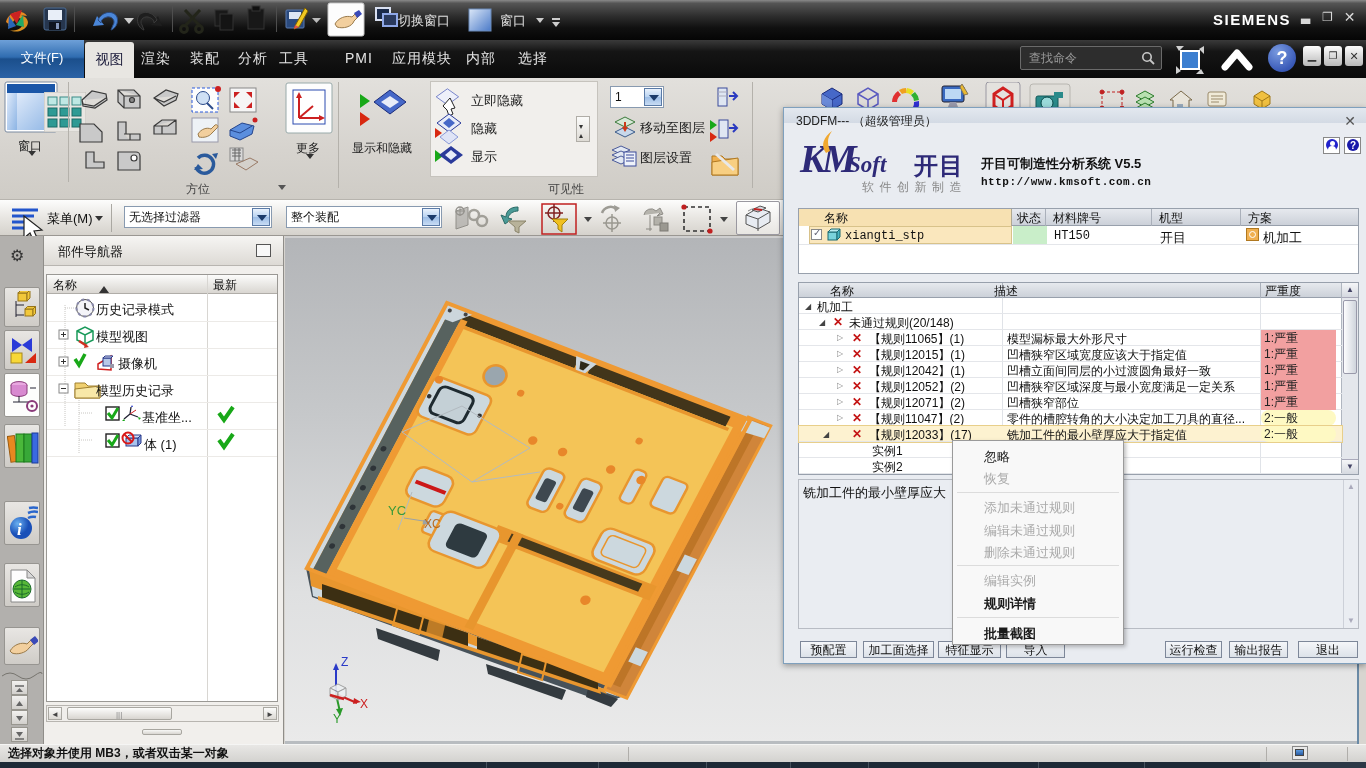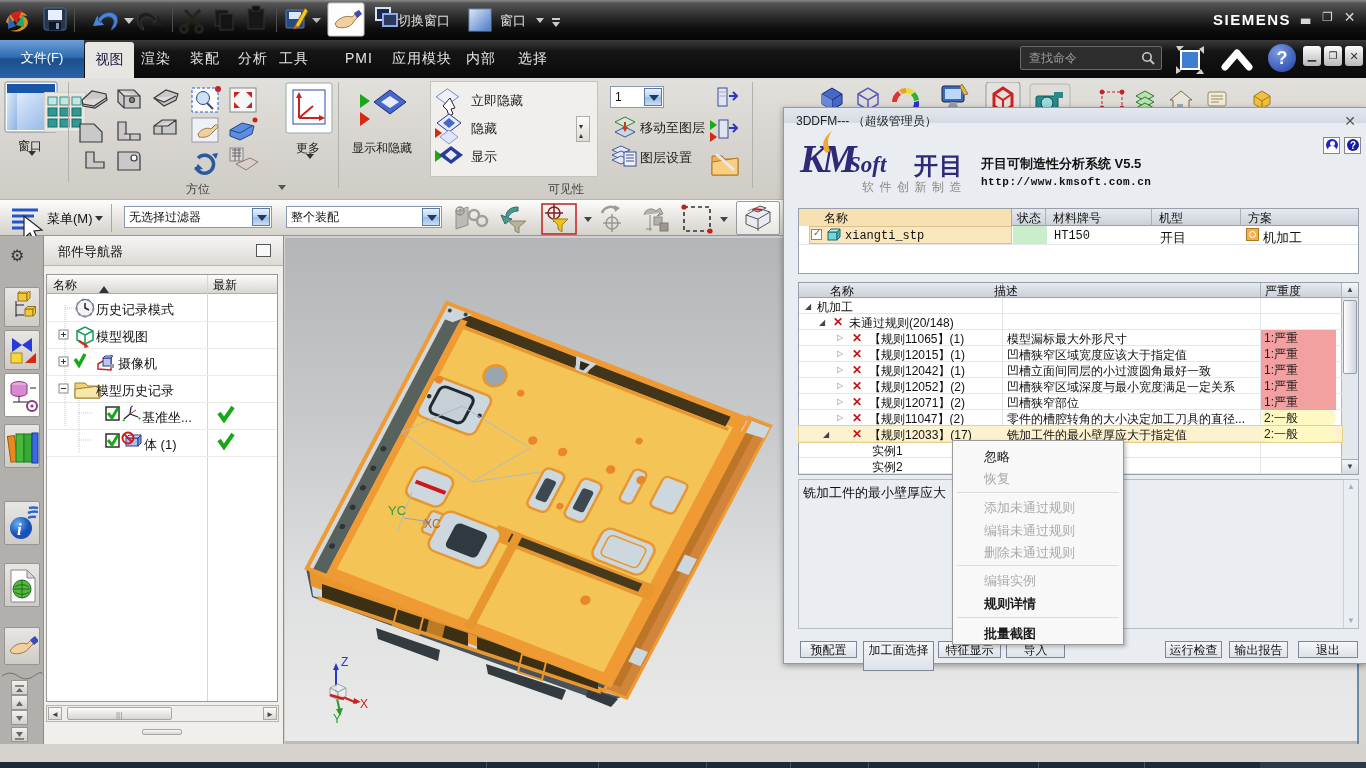--- a/index.html
+++ b/index.html
@@ -935,21 +935,21 @@
 
  <div class="abs" style="left:14px;top:371px;width:561px;height:150px;background:#eaedf2;border:1px solid #b8bcc4;">
   <div class="abs" style="left:4px;top:4px;font-size:13px;color:#111;">铣加工件的最小壁厚应大</div>
   <div class="abs" style="right:0;top:0;width:15px;height:100%;border-left:1px solid #ccd0d8;">
    <div class="abs" style="left:0;top:0;width:14px;height:14px;font-size:8px;color:#aab;text-align:center;line-height:13px;">▲</div>
    <div class="abs" style="left:0;bottom:0;width:14px;height:14px;font-size:8px;color:#aab;text-align:center;line-height:13px;">▼</div>
   </div>
  </div>
 
  <div class="abs btn" style="left:16px;top:533px;width:57px;height:17px;line-height:16px;">预配置</div>
- <div class="abs btn" style="left:79px;top:533px;width:71px;height:30px;line-height:16px;">加工面选择</div>
+ <div class="abs btn" style="left:79px;top:533px;width:71px;height:17px;line-height:16px;">加工面选择</div>
  <div class="abs btn" style="left:154px;top:533px;width:63px;height:17px;line-height:16px;">特征显示</div>
  <div class="abs btn" style="left:222px;top:533px;width:59px;height:17px;line-height:16px;">导入</div>
  <div class="abs btn" style="left:381px;top:533px;width:57px;height:17px;line-height:16px;">运行检查</div>
  <div class="abs btn" style="left:445px;top:533px;width:59px;height:17px;line-height:16px;">输出报告</div>
  <div class="abs btn" style="left:514px;top:533px;width:60px;height:17px;line-height:16px;">退出</div>
 </div>
 
 <div class="abs" id="cmenu">
  <div class="abs mi" style="top:7px;">忽略</div>
  <div class="abs mid" style="top:29px;">恢复</div>
@@ -957,20 +957,29 @@
  <div class="abs mid" style="top:58px;">添加未通过规则</div>
  <div class="abs mid" style="top:81px;">编辑未通过规则</div>
  <div class="abs mid" style="top:103px;">删除未通过规则</div>
  <div class="abs msep" style="top:124px;"></div>
  <div class="abs mid" style="top:131px;">编辑实例</div>
  <div class="abs mi" style="top:154px;font-weight:bold;">规则详情</div>
  <div class="abs msep" style="top:176px;"></div>
  <div class="abs mi" style="top:184px;font-weight:bold;">批量截图</div>
 </div>
 
+<div class="abs" id="status">
+      <span style="position:absolute;left:8px;">选择对象并使用 MB3，或者双击某一对象</span>
+ <span style="position:absolute;left:628px;top:2px;width:1px;height:14px;background:#b0aeaa;"></span>
+ <span style="position:absolute;left:1266px;top:2px;width:1px;height:14px;background:#b0aeaa;"></span>
+ <span style="position:absolute;left:1347px;top:2px;width:1px;height:14px;background:#b0aeaa;"></span>
+ <span style="position:absolute;left:1292px;top:1px;width:16px;height:14px;border:1px solid #888;background:#e8e8e8;">
+        <span style="position:absolute;left:2px;top:2px;width:9px;height:7px;background:linear-gradient(#5a9ae0,#2a5aa0);border:1px solid #444;"></span>
+      </span>
+</div>
 <div class="abs" id="bottomstrip">
  <span style="position:absolute;left:486px;top:0;width:1px;height:6px;background:#46525e;"></span>
  <span style="position:absolute;left:598px;top:0;width:1px;height:6px;background:#46525e;"></span>
  <span style="position:absolute;left:706px;top:0;width:1px;height:6px;background:#46525e;"></span>
  <span style="position:absolute;left:790px;top:0;width:1px;height:6px;background:#46525e;"></span>
  <span style="position:absolute;left:868px;top:0;width:1px;height:6px;background:#46525e;"></span>
  <span style="position:absolute;left:1038px;top:0;width:1px;height:6px;background:#46525e;"></span>
  <span style="position:absolute;left:1144px;top:0;width:1px;height:6px;background:#46525e;"></span>
  <span style="position:absolute;left:1260px;top:0;width:255px;height:6px;background:#2c3947;"></span>
 </div>

